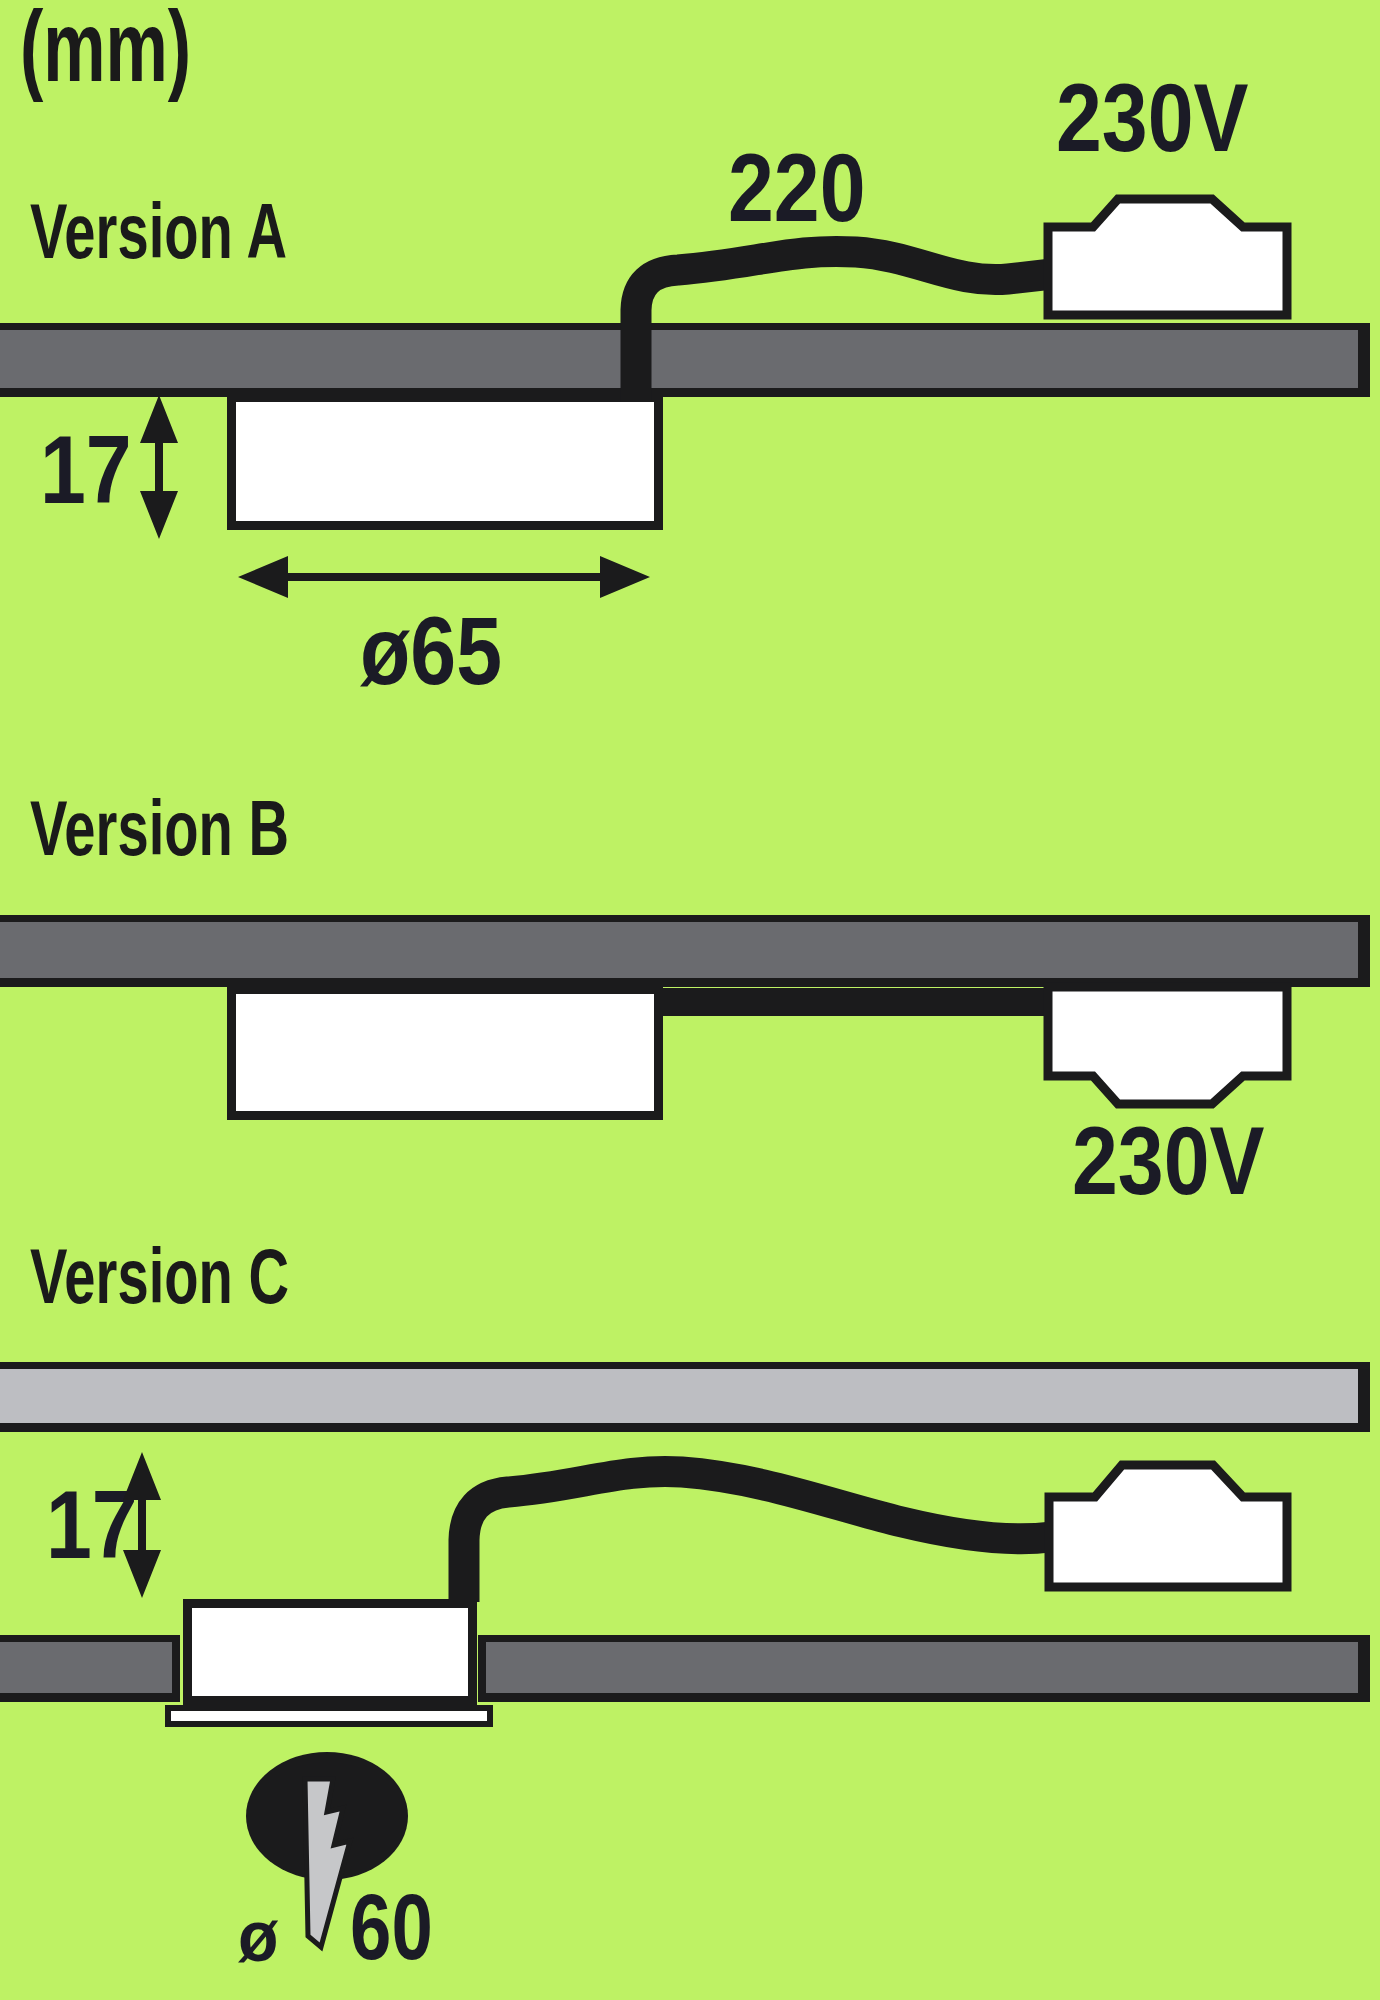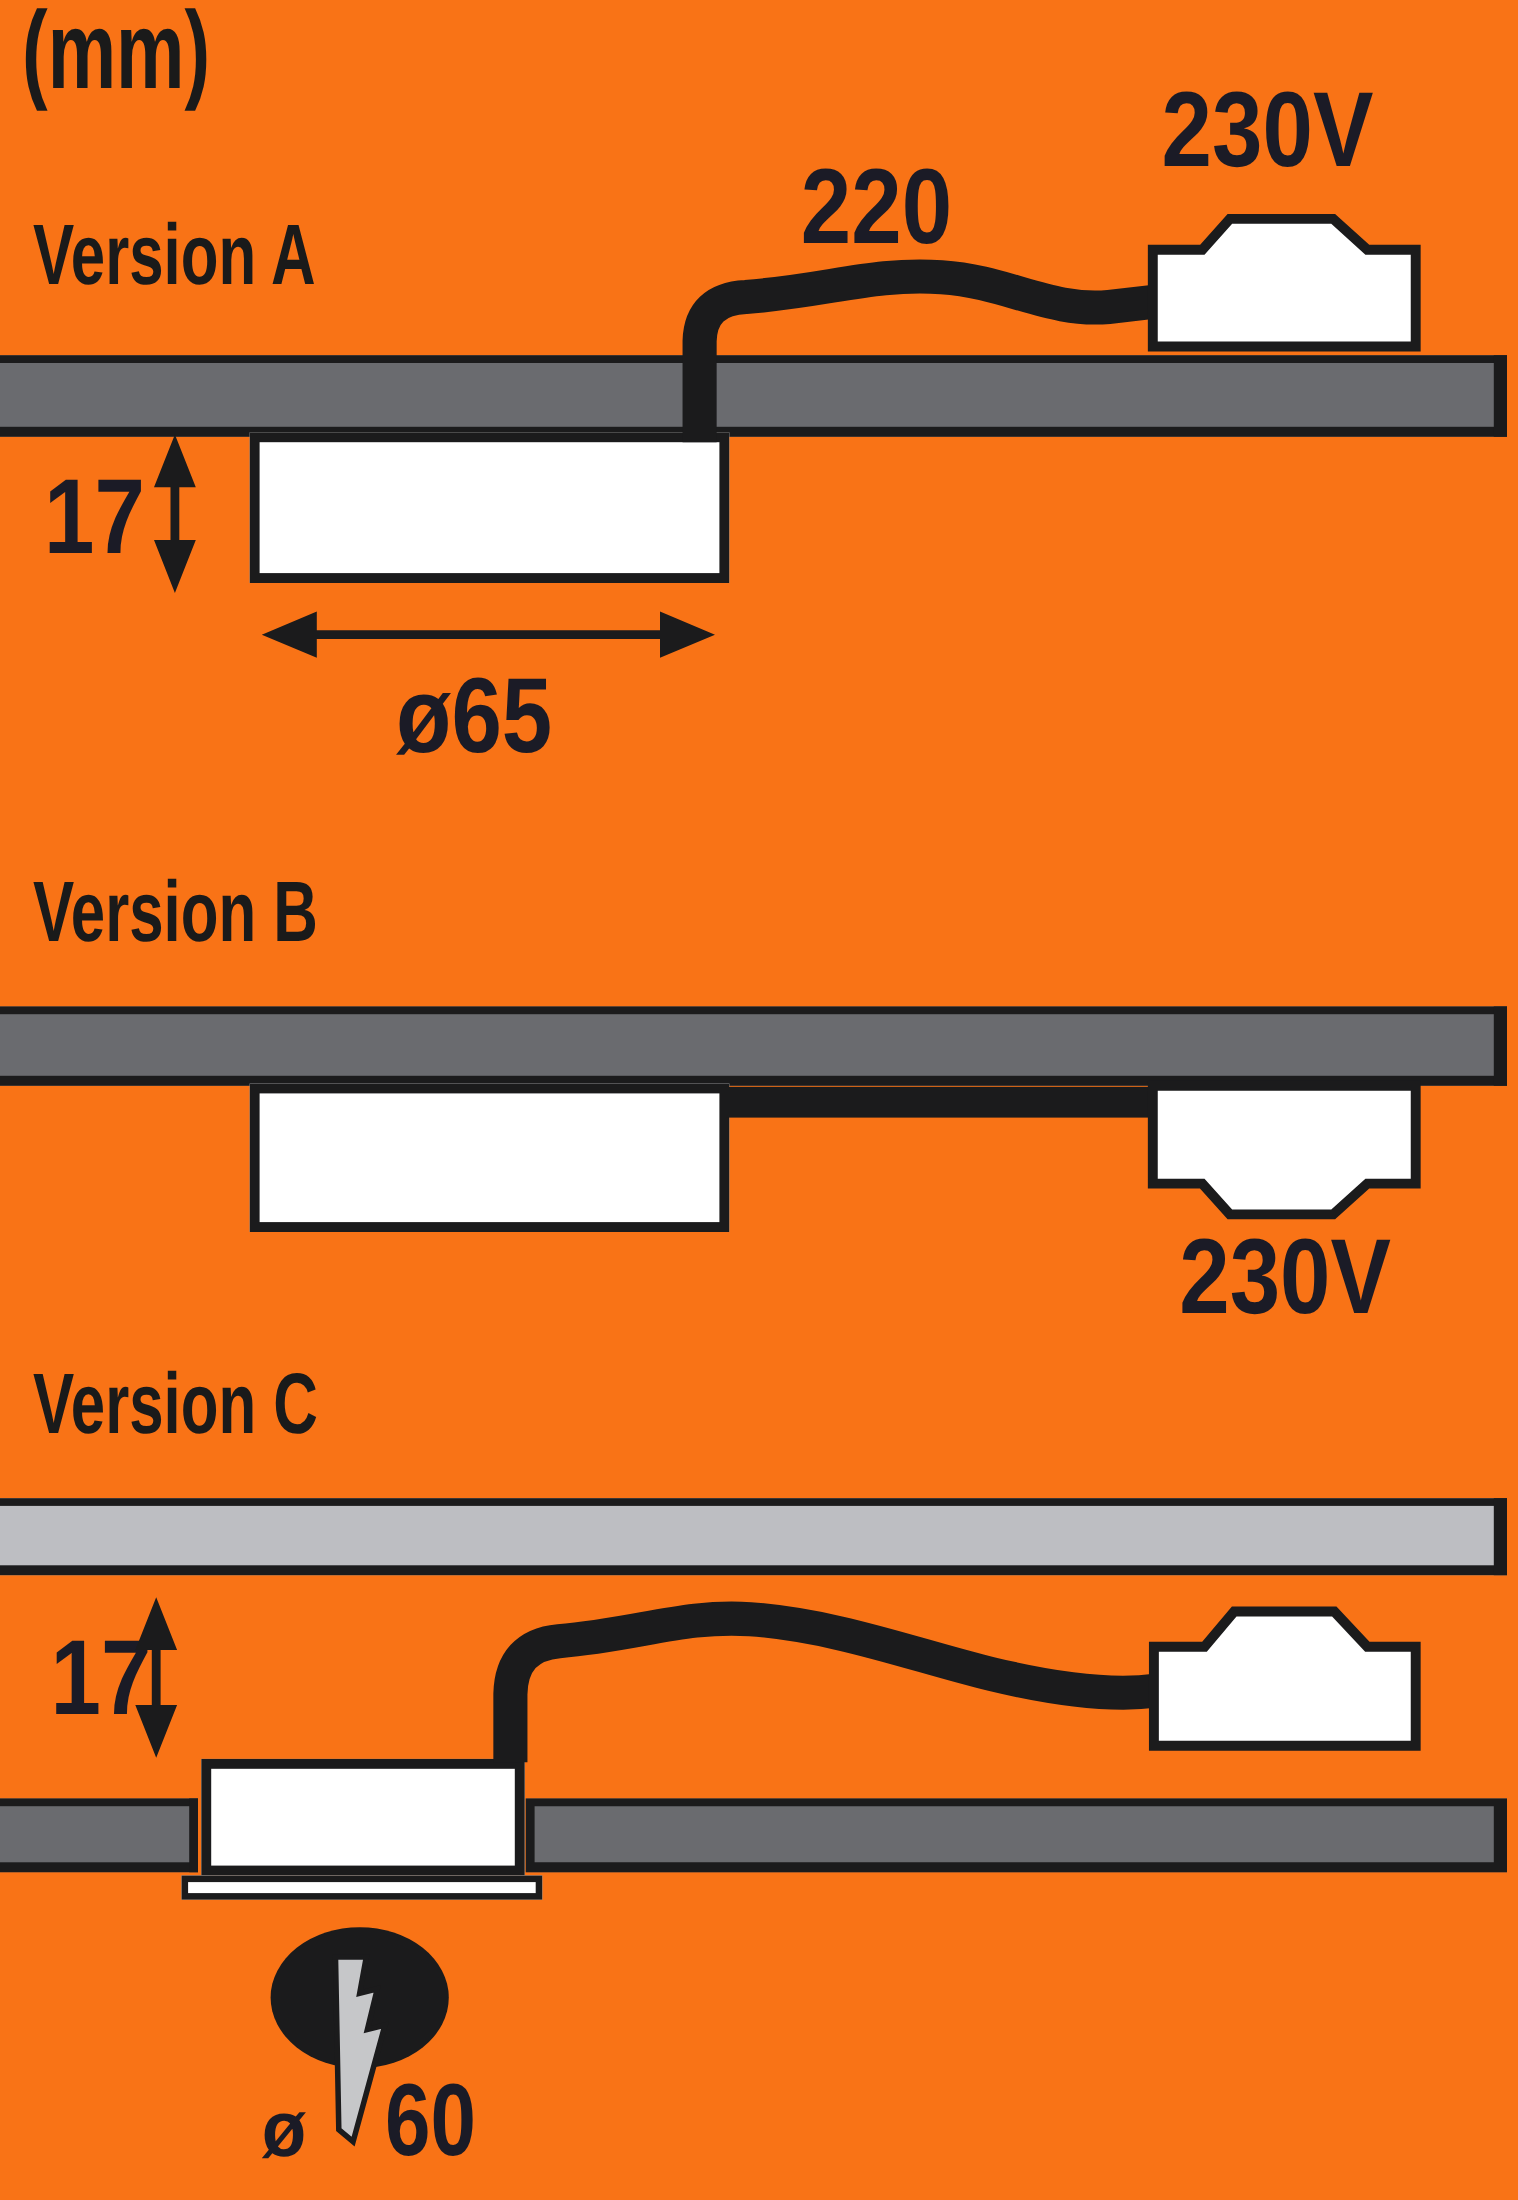--- a/index.html
+++ b/index.html
@@ -1,16 +1,16 @@
 <!DOCTYPE html>
 <html><head>
 <meta charset="utf-8">
 <style>
   html,body{margin:0;padding:0;background:#ffffff;}
-  #canvas{position:relative;width:1380px;height:2000px;background:#f97316;overflow:hidden;
+  #canvas{position:relative;width:1380px;height:2000px;background:#bef264;overflow:hidden;
           font-family:"Liberation Sans", sans-serif;}
   
   .t{position:absolute;line-height:1;white-space:nowrap;transform-origin:left top;
      font-weight:600;color:#1b1b26;}
   .t-section{font-size:78px;color:#1a1a1a;transform:scaleX(0.72);}
   .t-unit{font-size:100px;color:#1a1a1a;transform:scaleX(0.70);}
   .t-dim{font-size:97px;transform:scaleX(0.85);}
   .t-dim-sm{font-size:93px;transform:scaleX(0.80);}
   .t-phi{font-size:72px;transform:scaleX(0.92);}
   

